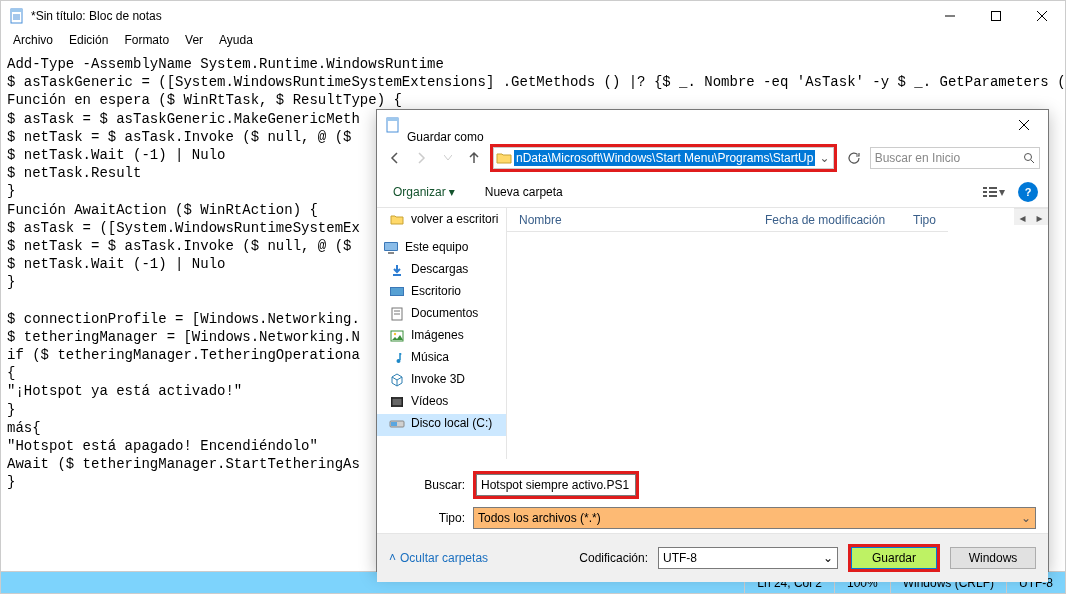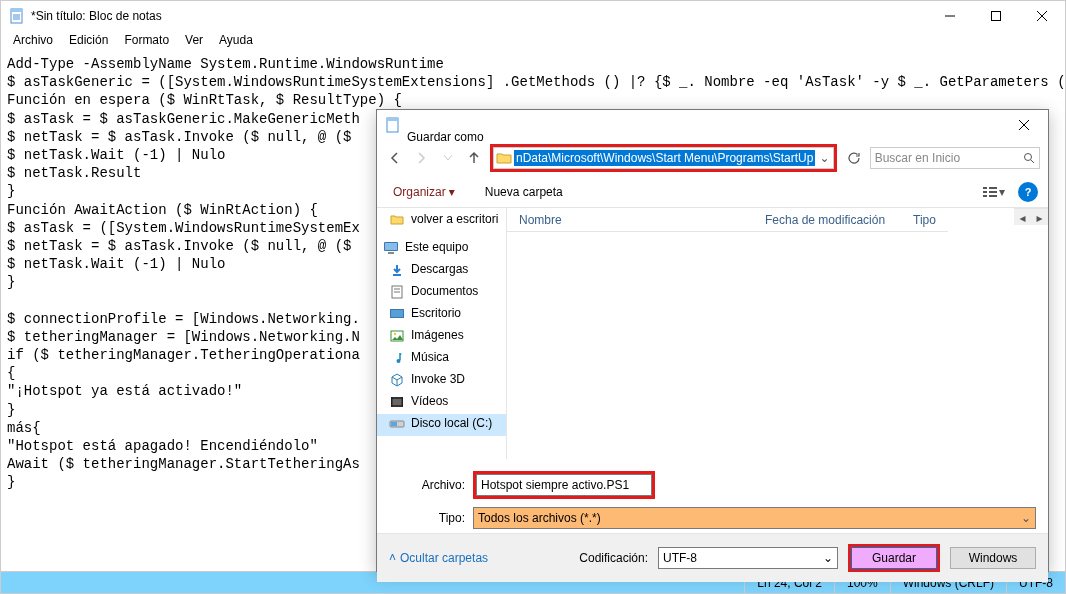--- a/index.html
+++ b/index.html
@@ -36,21 +36,21 @@
 .addressbar { flex: 1; display: flex; align-items: center; border: 1px solid #ccc; background: #fff; height: 22px; }
 .addr-icon { width: 20px; height: 20px; display: flex; align-items: center; justify-content: center; }
 .addr-text { flex: 1; background: #0078d7; color: #fff; padding: 1px 2px; font-size: 12px; white-space: nowrap; overflow: hidden; }
 .addr-dd { width: 18px; text-align: center; color: #555; }
 .refresh-btn { width: 24px; height: 24px; display: flex; align-items: center; justify-content: center; color: #555; }
 .searchbox { width: 200px; border: 1px solid #ccc; height: 22px; display: flex; align-items: center; padding: 0 4px; color: #888; }
 .searchbox .ph { flex: 1; font-size: 12px; }
 .searchbox .sicon { color: #555; }
 
 .toolbar-row { height: 32px; border-bottom: 1px solid #e5e5e5; display: flex; align-items: center; padding: 0 10px; font-size: 12px; }
-.tb-link { color: #7f1d1d; padding: 4px 6px; display: flex; align-items: center; gap: 3px; }
+.tb-link { color: #14532d; padding: 4px 6px; display: flex; align-items: center; gap: 3px; }
 .tb-link.black { color: #000; }
 .tb-spacer { flex: 1; }
 .view-btn { width: 36px; height: 22px; border: 1px solid transparent; display: flex; align-items: center; justify-content: center; gap: 2px; color: #555; }
 .help-btn { width: 20px; height: 20px; border-radius: 50%; background: #0078d7; color: #fff; display: flex; align-items: center; justify-content: center; font-size: 11px; font-weight: bold; margin-left: 6px; }
 
 .body-row { display: flex; height: 251px; }
 .tree { width: 130px; border-right: 1px solid #e5e5e5; overflow: hidden; padding: 2px 0; }
 .tree-item { display: flex; align-items: flex-start; gap: 6px; padding: 2px 4px 2px 12px; font-size: 12px; height: 22px; }
 .tree-item.sel { background: #cce8ff; }
 .tree-item.bold { font-weight: normal; padding-left: 6px; }
@@ -75,21 +75,21 @@
 .text-input { width: 100%; border: 1px solid #7a7a7a; height: 22px; padding: 0 4px; font-size: 12px; font-family: inherit; }
 .combo { width: 100%; border: 1px solid #7a7a7a; height: 22px; display: flex; align-items: center; padding: 0 4px; font-size: 12px; background: #fdba74; }
 .combo .ctext { flex: 1; }
 .combo .cdd { color: #555; }
 
 .bottom-row { display: flex; align-items: center; padding: 10px 12px; gap: 10px; border-top: 1px solid #e5e5e5; background: #f0f0f0; }
 .hide-folders { display: flex; align-items: center; gap: 4px; color: #1a6fbf; font-size: 12px; }
 .encoding-lbl { font-size: 12px; margin-left: auto; }
 .combo-sm { width: 180px; border: 1px solid #7a7a7a; height: 22px; display: flex; align-items: center; padding: 0 4px; font-size: 12px; background: #fff; }
 .dbtn-wrap { border: 3px solid #e01c1c; }
-.dbtn { width: 86px; height: 22px; border: 1px solid #0078d7; background: #f0abfc; font-size: 12px; display: flex; align-items: center; justify-content: center; font-family: inherit; }
+.dbtn { width: 86px; height: 22px; border: 1px solid #0078d7; background: #bef264; font-size: 12px; display: flex; align-items: center; justify-content: center; font-family: inherit; }
 .dbtn.sec { border-color: #adadad; background: #e1e1e1; }
 
 svg { display: block; }
 </style>
 </head>
 <body>
 
 <div class="notepad">
   <div class="titlebar">
     <span class="icon">
@@ -272,36 +272,36 @@
           <span class="ticon">
             <svg width="14" height="14" viewBox="0 0 14 14">
               <path d="M7 2 v6 M4 6 l3 3 l3 -3" fill="none" stroke="#2d7dd2" stroke-width="2"></path>
               <line x1="3" y1="12" x2="11" y2="12" stroke="#2d7dd2" stroke-width="2"></line>
             </svg>
           </span>
           <span>Descargas</span>
         </div>
       <div class="tree-item">
           <span class="ticon">
+            <svg width="16" height="12" viewBox="0 0 16 12">
+              <rect x="1" y="1" width="14" height="9" fill="#3a77b7"></rect>
+              <rect x="2" y="2" width="12" height="7" fill="#56a0d3"></rect>
+            </svg>
+          </span>
+          <span>Escritorio</span>
+        </div>
+      <div class="tree-item">
+          <span class="ticon">
             <svg width="12" height="14" viewBox="0 0 12 14">
               <rect x="1" y="1" width="10" height="12" fill="#fff" stroke="#777"></rect>
               <line x1="3" y1="4" x2="9" y2="4" stroke="#777"></line>
               <line x1="3" y1="7" x2="9" y2="7" stroke="#777"></line>
             </svg>
           </span>
           <span>Documentos</span>
-        </div>
-      <div class="tree-item">
-          <span class="ticon">
-            <svg width="16" height="12" viewBox="0 0 16 12">
-              <rect x="1" y="1" width="14" height="9" fill="#3a77b7"></rect>
-              <rect x="2" y="2" width="12" height="7" fill="#56a0d3"></rect>
-            </svg>
-          </span>
-          <span>Escritorio</span>
         </div>
       <div class="tree-item">
           <span class="ticon">
             <svg width="14" height="12" viewBox="0 0 14 12">
               <rect x="1" y="1" width="12" height="10" fill="#fff" stroke="#3a8f3a"></rect>
               <circle cx="5" cy="4" r="1.2" fill="#f4c430"></circle>
               <path d="M2 10 l3 -3 l2 2 l3 -4 l3 5 z" fill="#3a8f3a"></path>
             </svg>
           </span>
           <span>Imágenes</span>
@@ -355,24 +355,24 @@
       <div class="list-body"></div>
       <div class="list-scroll">
         <div class="sarrow">◂</div>
         <div class="strack"></div>
         <div class="sarrow">▸</div>
       </div>
     </div>
   </div>
 
   <div class="form-row" style="margin-top:8px">
-    <label>Archivo:</label>
+    <label>Buscar:</label>
     <div class="field">
       <div class="text-input-wrap" style="display:inline-block">
-        <input class="text-input" style="width: 176px;" value="Hotspot siempre activo.PS1">
+        <input class="text-input" style="width: 160px;" value="Hotspot siempre activo.PS1">
       </div>
       <div class="combo" style="width:calc(100% - 0px); margin-top:-26px; position:relative; z-index:-1; height:26px; border:1px solid #7a7a7a; padding-right:4px; padding-left:170px;">
         <span class="cdd" style="margin-left:auto">⌄</span>
       </div>
     </div>
   </div>
   <div class="form-row">
     <label>Tipo:</label>
     <div class="field">
       <div class="combo">

